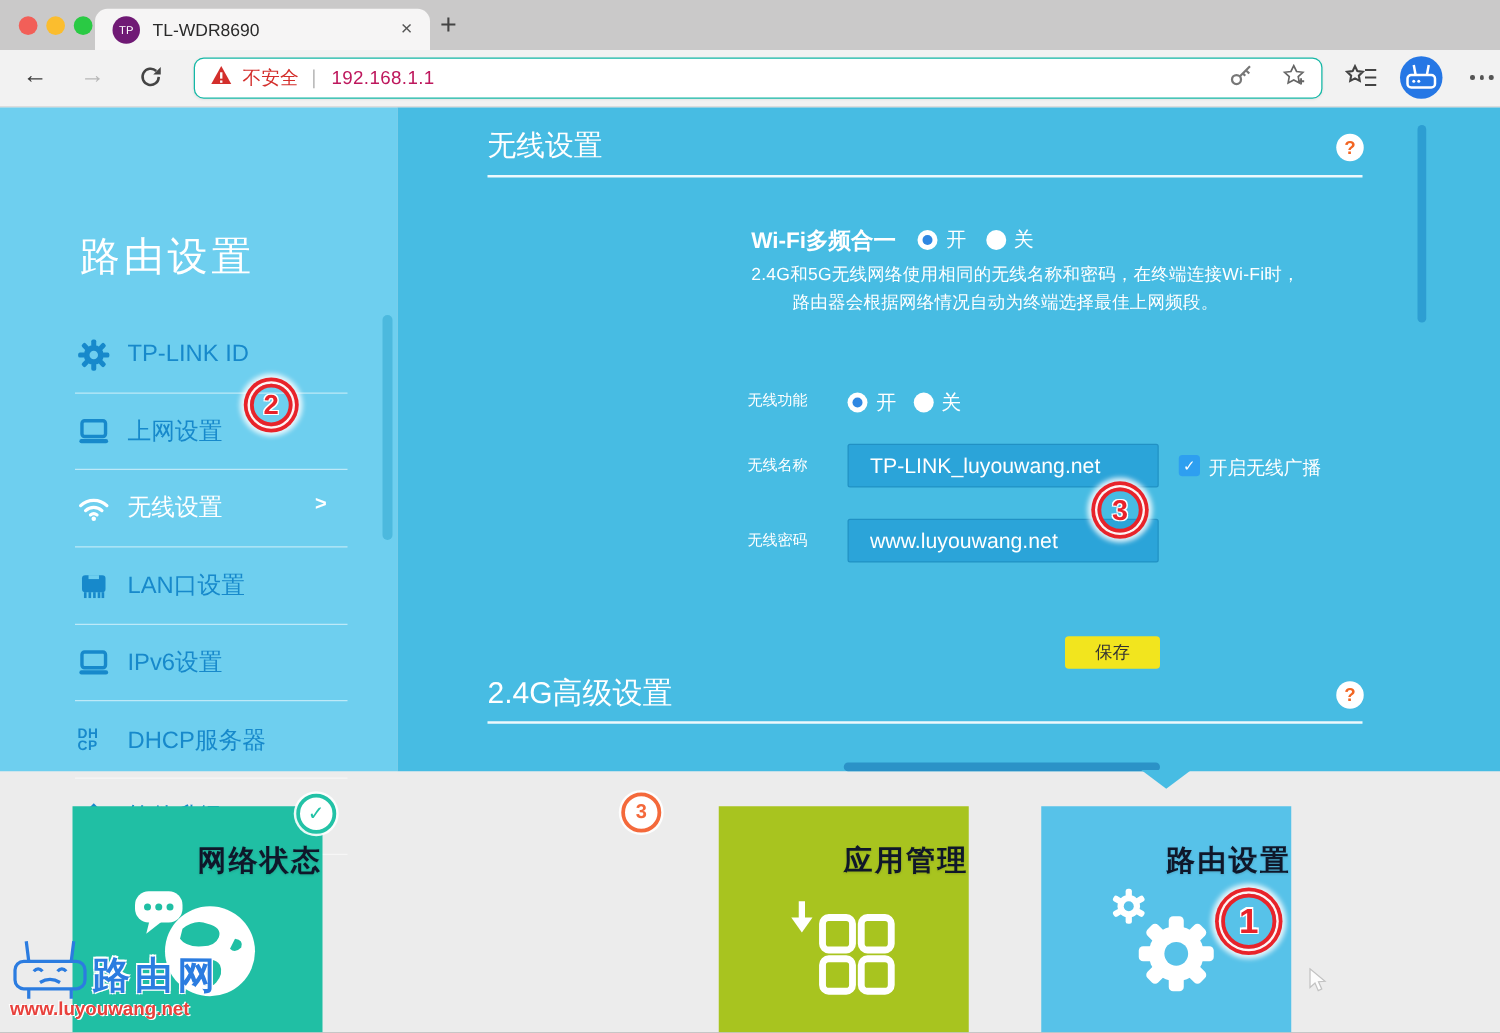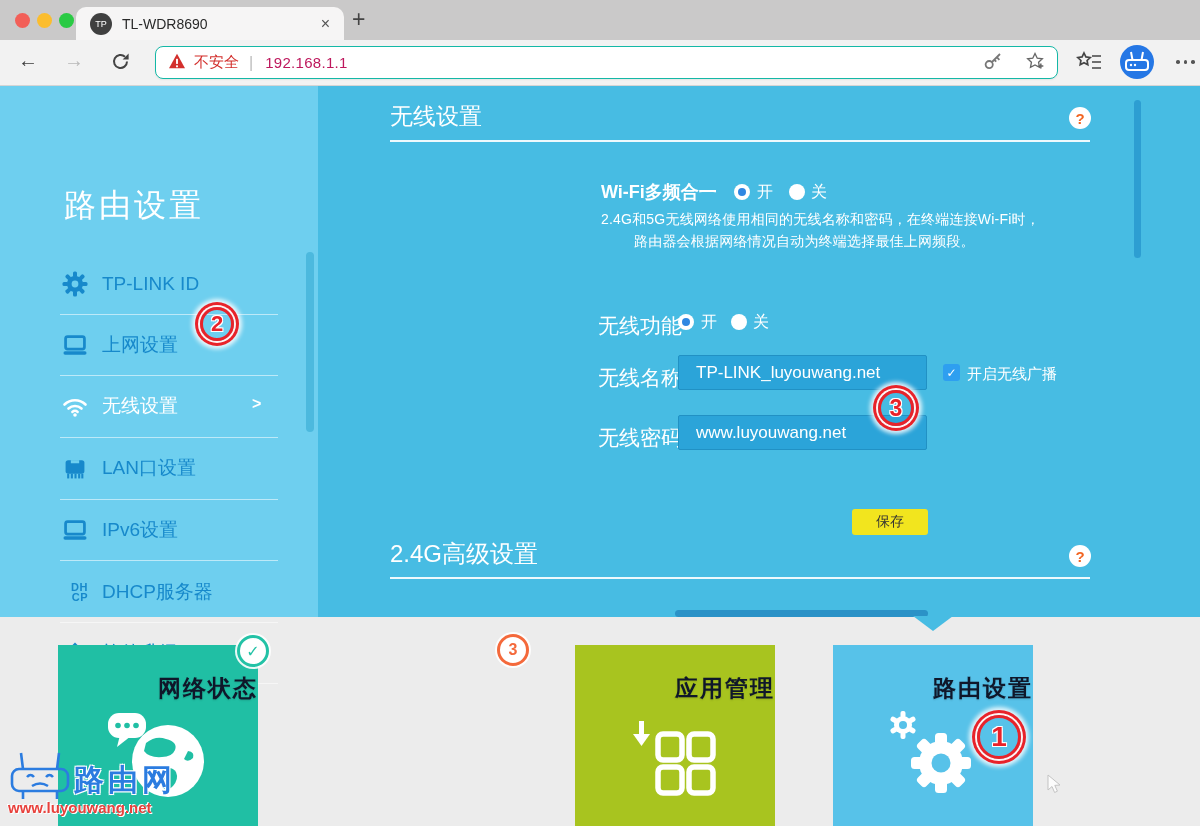--- a/index.html
+++ b/index.html
@@ -5,21 +5,21 @@
   * { margin:0; padding:0; box-sizing:border-box; }
   body { font-family:"Liberation Sans","DejaVu Sans",sans-serif; background:#888; }
   #screen { position:relative; width:1200px; height:826px; overflow:hidden; background:#ececec; }
   .abs { position:absolute; }
 
   
   .tabstrip { position:absolute; left:0; top:0; width:1200px; height:40px; background:#cac9c9; }
   .light { position:absolute; top:13px; width:15px; height:15px; border-radius:50%; }
   .tab { position:absolute; left:76px; top:7px; width:268px; height:33px; background:#f6f5f5;
          border-radius:10px 10px 0 0; display:flex; align-items:center; padding:0 10px 0 14px; }
-  .favicon { width:22px; height:22px; border-radius:50%; background:#404040; color:#fff;
+  .favicon { width:22px; height:22px; border-radius:50%; background:#701a75; color:#fff;
              font-size:9px; font-weight:normal; display:flex; align-items:center; justify-content:center; }
   .tab-title { margin-left:10px; font-size:14px; color:#2a2a2a; flex:1; white-space:nowrap; overflow:hidden; }
   .tab-close { font-size:16px; color:#555; padding:0 4px; cursor:default; }
   .newtab { position:absolute; left:352px; top:6px; font-size:23px; color:#444; font-weight:300; }
 
   .toolbar { position:absolute; left:0; top:40px; width:1200px; height:46px; background:#f2f2f2;
              border-bottom:1px solid #d5d5d5; }
   .nav-glyph { position:absolute; top:9px; font-size:20px; }
   .urlbar { position:absolute; left:155px; top:6px; width:903px; height:33px; background:#fff;
             border:1px solid #14b8a6; border-radius:8px; box-shadow:0 1px 2px rgba(0,0,0,.06);
@@ -34,28 +34,28 @@
 
   
   .sidebar { position:absolute; left:0; top:86px; width:318px; height:531px; background:#6ecfef; }
   .mainarea { position:absolute; left:318px; top:86px; width:882px; height:531px; background:#47bce3; }
   .side-title { position:absolute; left:64px; top:98px; font-size:32px; color:#fff; letter-spacing:3px; }
   .side-item { position:absolute; left:62px; height:36px; display:flex; align-items:center; width:230px; }
   .side-item .lbl { margin-left:14px; font-size:19px; color:#1789cb; }
   .side-item.sel .lbl { color:#fff; }
   .side-div { position:absolute; left:60px; width:218px; height:1px; background:rgba(255,255,255,.55); }
   .side-scroll { position:absolute; left:306px; top:166px; width:8px; height:180px; border-radius:4px; background:#4cb9de; }
-  .dhcp-ic { font-size:11px; font-weight:bold; color:#1789cb; line-height:10px; letter-spacing:.5px; width:26px; text-align:right; }
+  .dhcp-ic { font-size:11px; font-weight:bold; color:#1789cb; line-height:10px; letter-spacing:.5px; width:26px; text-align:left; }
   .side-arrow { position:absolute; left:252px; top:309px; color:#fff; font-size:16px; font-weight:bold; }
 
   .h-main { position:absolute; color:#fff; }
   .hr-main { position:absolute; height:2px; background:rgba(255,255,255,.9); }
   .help { position:absolute; width:22px; height:22px; border-radius:50%; background:#fff; color:#f26522;
           font-weight:bold; font-size:15px; display:flex; align-items:center; justify-content:center; }
-  .flabel { position:absolute; color:#fff; font-size:21px; }
+  .flabel { position:absolute; color:#fff; font-size:12px; }
   .radio { position:absolute; width:16px; height:16px; border-radius:50%; background:#fff; }
   .radio.on::after { content:""; position:absolute; left:4px; top:4px; width:8px; height:8px;
                      border-radius:50%; background:#2f87e2; }
   .rlabel { position:absolute; color:#fff; font-size:16px; }
   .desc { position:absolute; color:#fff; font-size:14px; letter-spacing:.2px; }
   .field { position:absolute; width:249px; height:35px; background:#2ba4d9; border:1px solid #2191c4;
            border-radius:2px; color:#fff; font-size:17px; padding:0 0 0 17px;
            font-family:"Liberation Sans","DejaVu Sans",sans-serif; outline:none; }
   .checkbox { position:absolute; width:17px; height:17px; border-radius:3px; background:#2e9ff0; color:#fff;
               font-size:12px; font-weight:bold; display:flex; align-items:center; justify-content:center; }

